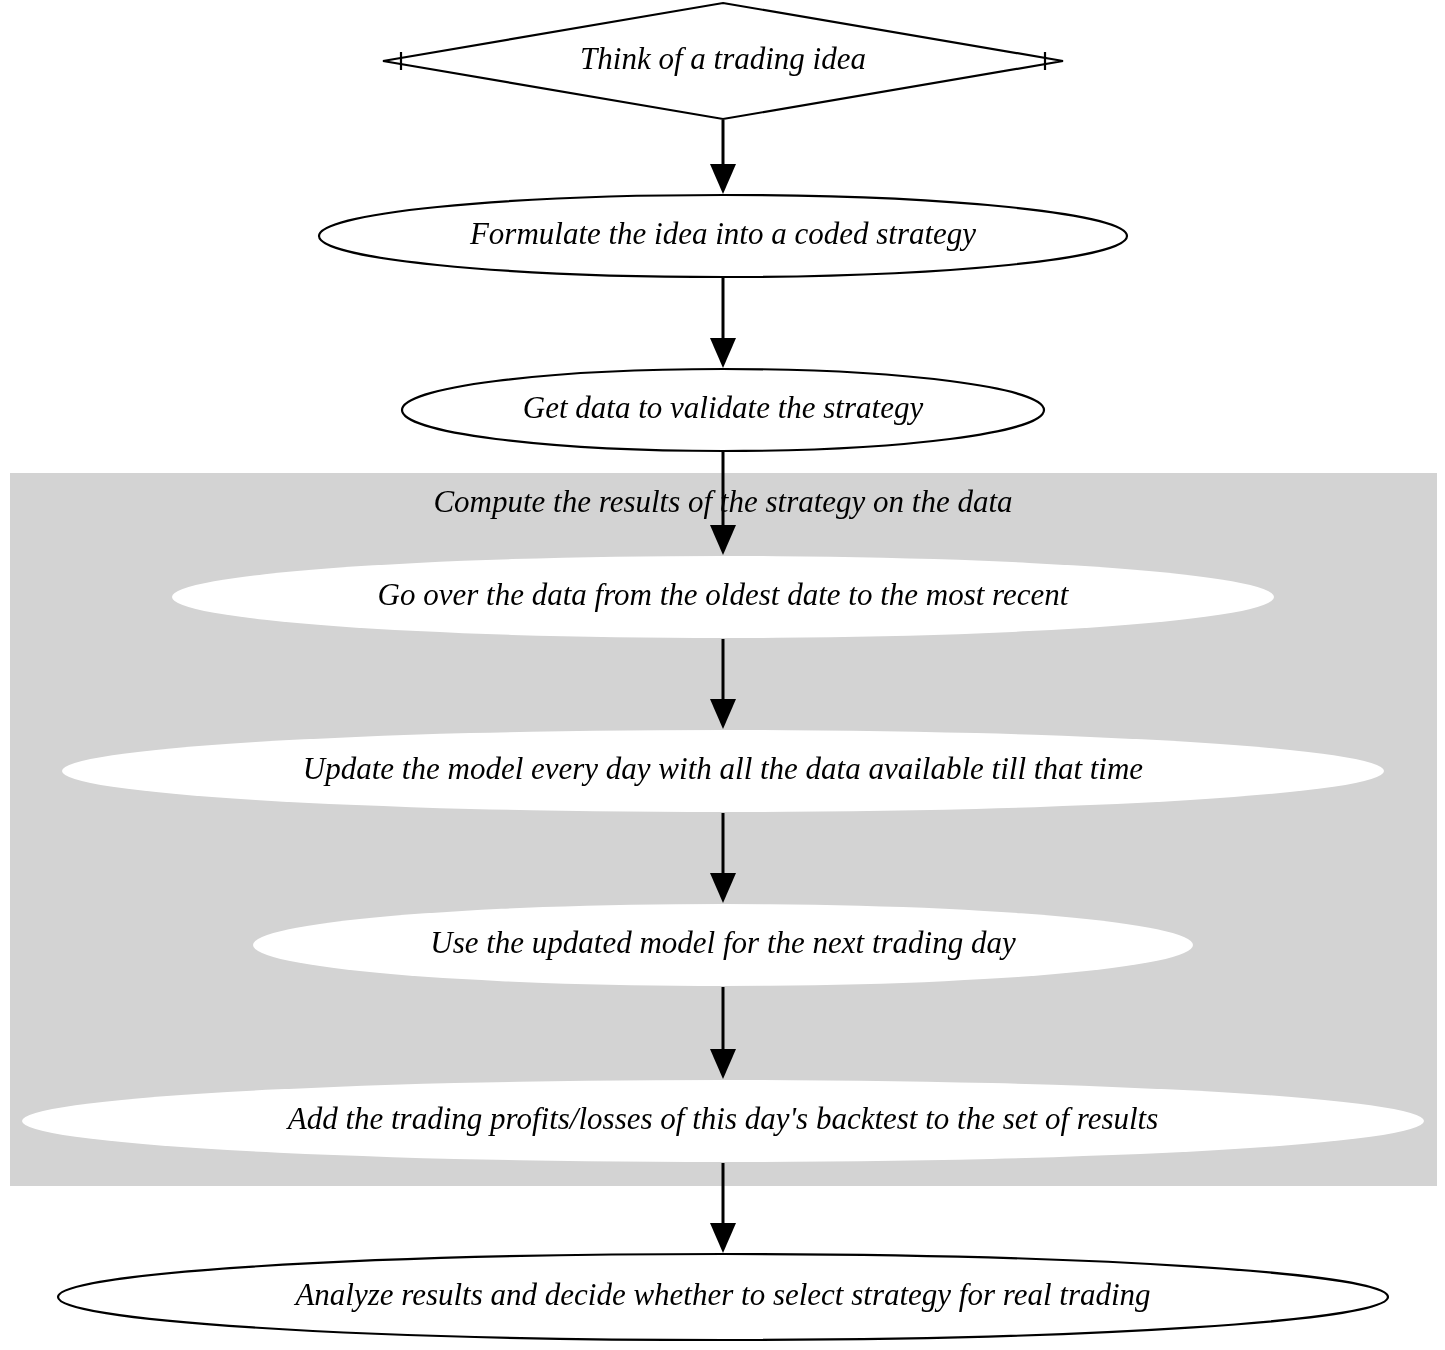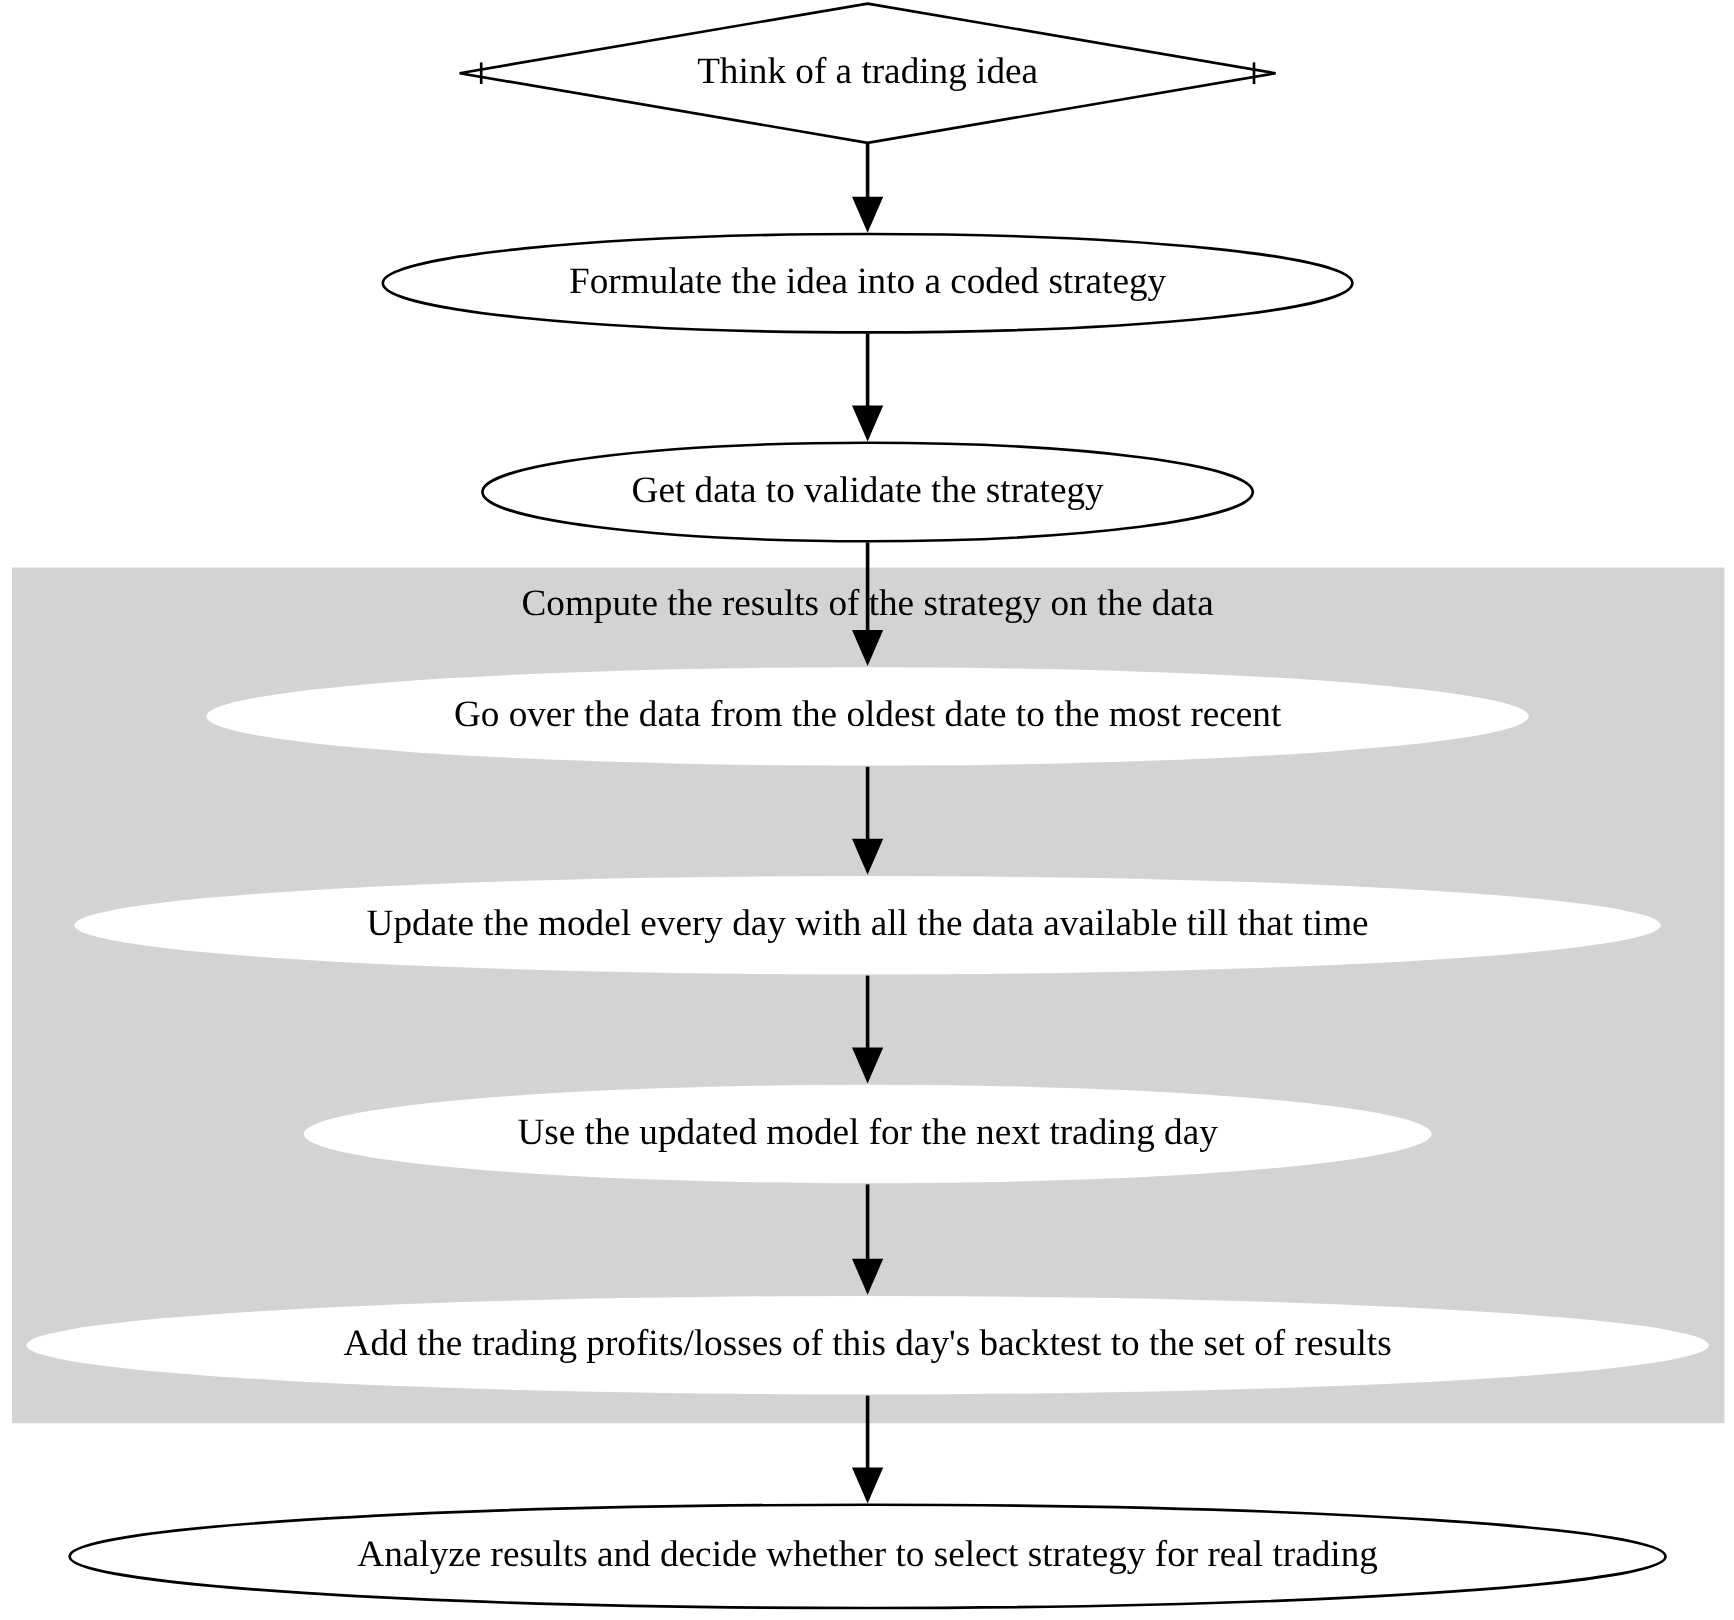--- a/index.html
+++ b/index.html
@@ -10,20 +10,21 @@
   body {
     width: 1445px;
     height: 1350px;
     font-family: "Liberation Serif", "DejaVu Serif", serif;
     overflow: hidden;
   }
   #flowchart-root {
     position: relative;
     width: 1445px;
     height: 1051px;
+    font-style: italic;
   }
   svg.diagram {
     display: block;
     width: 1445px;
     height: 1350px;
   }
   .node-shape-outline {
     fill: #ffffff;
     stroke: #000000;
     stroke-width: 2.2;

